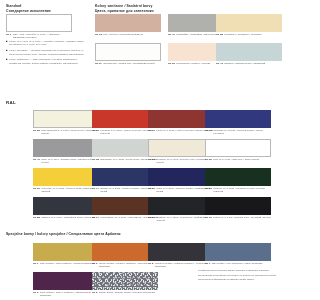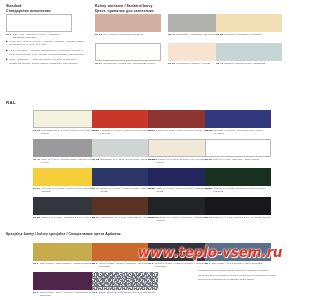--- a/index.html
+++ b/index.html
@@ -303,15 +303,14 @@
         <span class="cap-txt">srebro granit / stříbrný granit / серебряный гранит</span>
       </div>
     </div>
 
   <div class="foot" style="left:198px;top:269px;">
     <p>Z zastrzeżeniem zmiennej tonacji odcienia w stosunku wzornika.</p>
     <p>Za zgodność kolorystycznych modeli ze wzorem w zamówieniu klienta.</p>
     <p>Подробная информация в разделе прайс-листа.</p>
   </div>
 
-  <div class="watermark" style="color: rgb(217, 58, 43);">www.teplo-vsem.ru</div>
 
 </div>
 
 </body></html>

